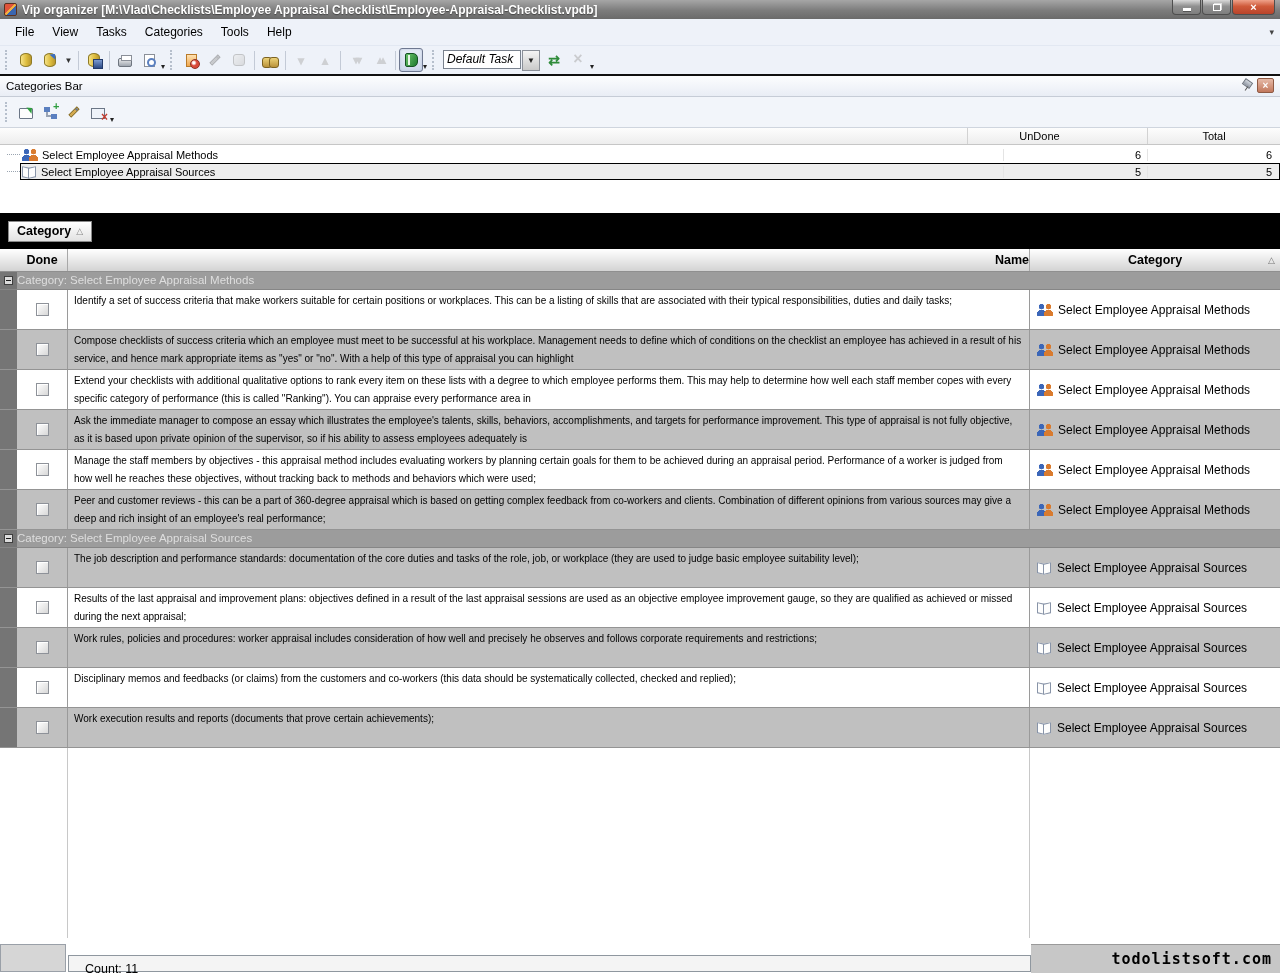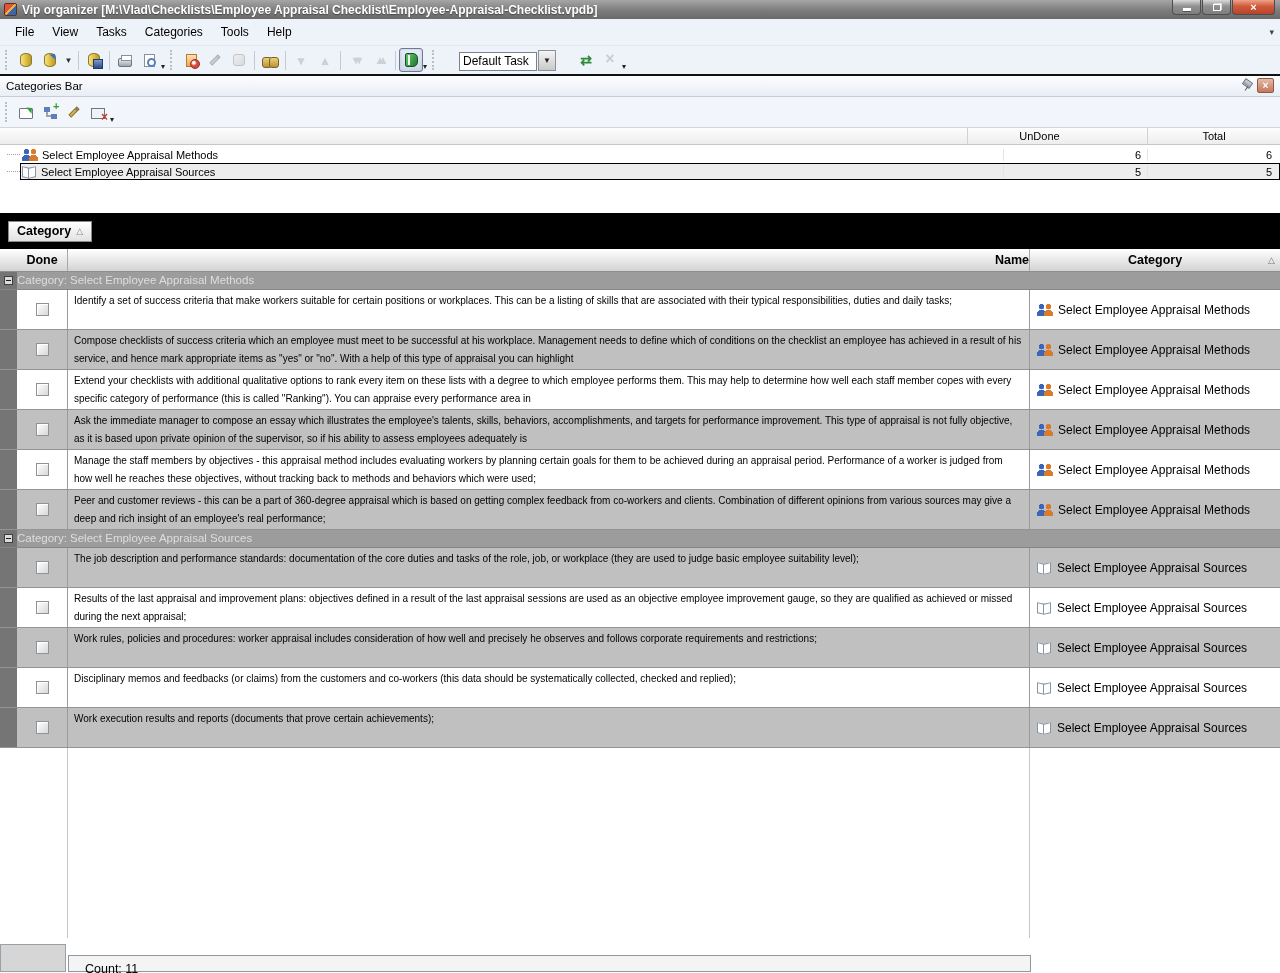--- a/index.html
+++ b/index.html
@@ -54,21 +54,21 @@
   .i-find::before{left:0;}.i-find::after{right:0;}
   .i-move-down::before{content:"▾";color:#aeb6c2;font-size:13px;font-weight:bold;}
   .i-move-up::before{content:"▴";color:#aeb6c2;font-size:13px;font-weight:bold;}
   .i-move-to-bottom::before{content:"▾▾";letter-spacing:-3px;color:#aeb6c2;font-size:12px;font-weight:bold;}
   .i-move-to-top::before{content:"▴▴";letter-spacing:-3px;color:#aeb6c2;font-size:12px;font-weight:bold;}
   .i-notebook{width:13px;height:14px;background:linear-gradient(120deg,#6cc46c,#1e7a2e);border:1px solid #155223;border-radius:2px 5px 5px 2px;}
   .i-notebook::before{content:"";position:absolute;left:2px;top:1px;bottom:1px;width:2px;background:#e8f5e8;}
   .i-assign::before{content:"⇄";color:#2e8b3a;font-weight:bold;font-size:14px;}
   .i-clear::before{content:"×";color:#a8adb5;font-weight:bold;font-size:16px;line-height:12px;}
   
-  .combo{display:flex;align-items:flex-end;margin:0 18px;}
+  .combo{display:flex;align-items:flex-start;margin:0 2px;font-style:italic;}
   .combo-text{width:78px;height:19px;background:#fff;border:1px solid #7a828e;font-size:12px;padding:1px 3px;white-space:nowrap;overflow:hidden;}
   .combo-btn{width:18px;height:21px;margin-left:1px;border:1px solid #8a8f98;background:linear-gradient(#f4f4f4,#c9c9c9);display:flex;align-items:center;justify-content:center;font-size:8px;color:#222;}
   
   .panel-header{height:21px;flex:0 0 auto;background:linear-gradient(#fcfdfe,#e9edf5);border-bottom:1px solid #c6ccd6;display:flex;align-items:center;padding:0 6px;font-size:11.5px;position:relative;}
   .panel-header-right{position:absolute;right:6px;top:2px;display:flex;align-items:center;gap:5px;}
   .pin-icon{width:11px;height:13px;position:relative;}
   .pin-icon::before{content:"";position:absolute;left:2px;top:1px;width:7px;height:5px;background:linear-gradient(#d4d9e0,#8f96a2);border:1px solid #6e747e;transform:rotate(35deg);}
   .pin-icon::after{content:"";position:absolute;left:5px;top:7px;width:1px;height:5px;background:#555;transform:rotate(35deg);}
   .panel-close{width:17px;height:15px;background:linear-gradient(#e6baa8,#c2785c);border:1px solid #8f5a44;border-radius:2px;color:#fff;font-size:10px;font-weight:bold;display:flex;align-items:center;justify-content:center;}
   .panel-toolbar{height:31px;flex:0 0 auto;background:#f2f5fa;display:flex;align-items:center;padding-left:2px;border-bottom:1px solid #cfd5de;}
@@ -440,15 +440,16 @@
       <div class="filler">
         <span class="f-a"></span>
         <span class="f-b"></span>
         <span class="f-c"></span>
       </div>
     </div>
 
   <div class="statusbar">
     <span class="sb-left"></span>
     <span class="sb-count">Count: 11</span>
+    <span class="sb-brand">todolistsoft.com</span>
   </div>
 
 </div>
 
 </body></html>

